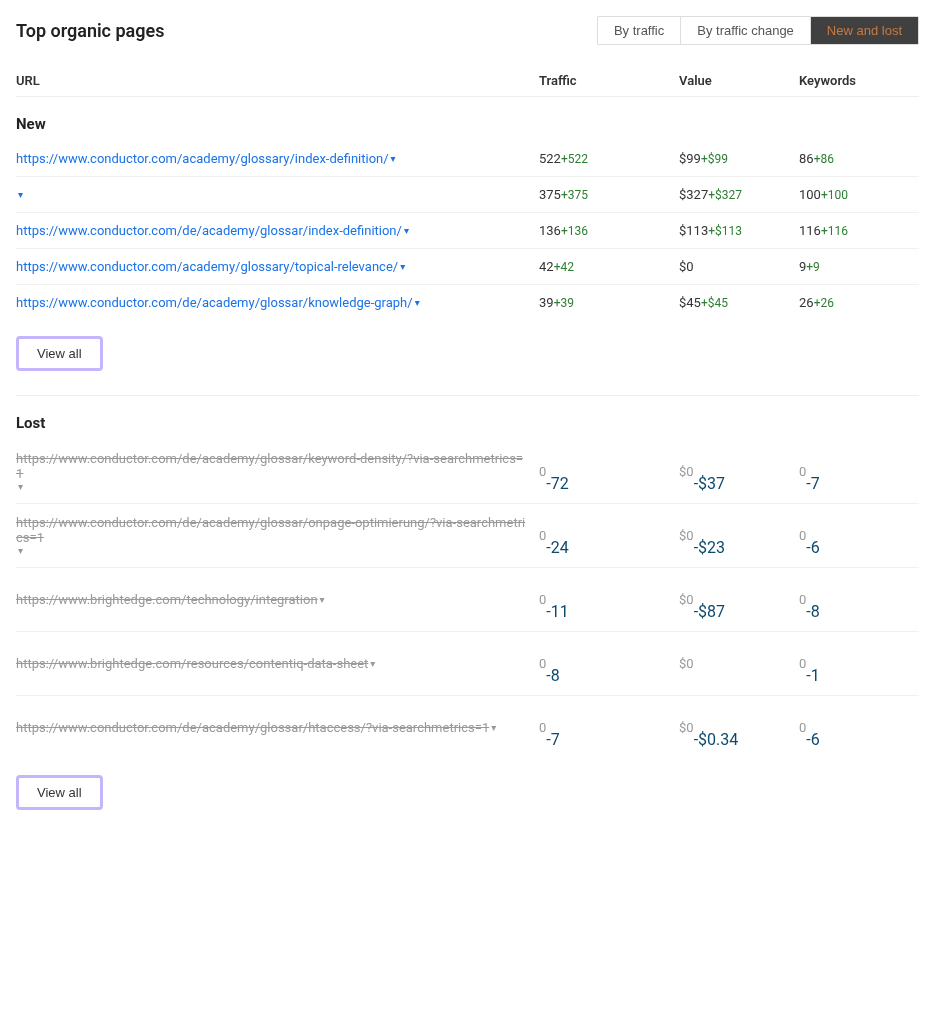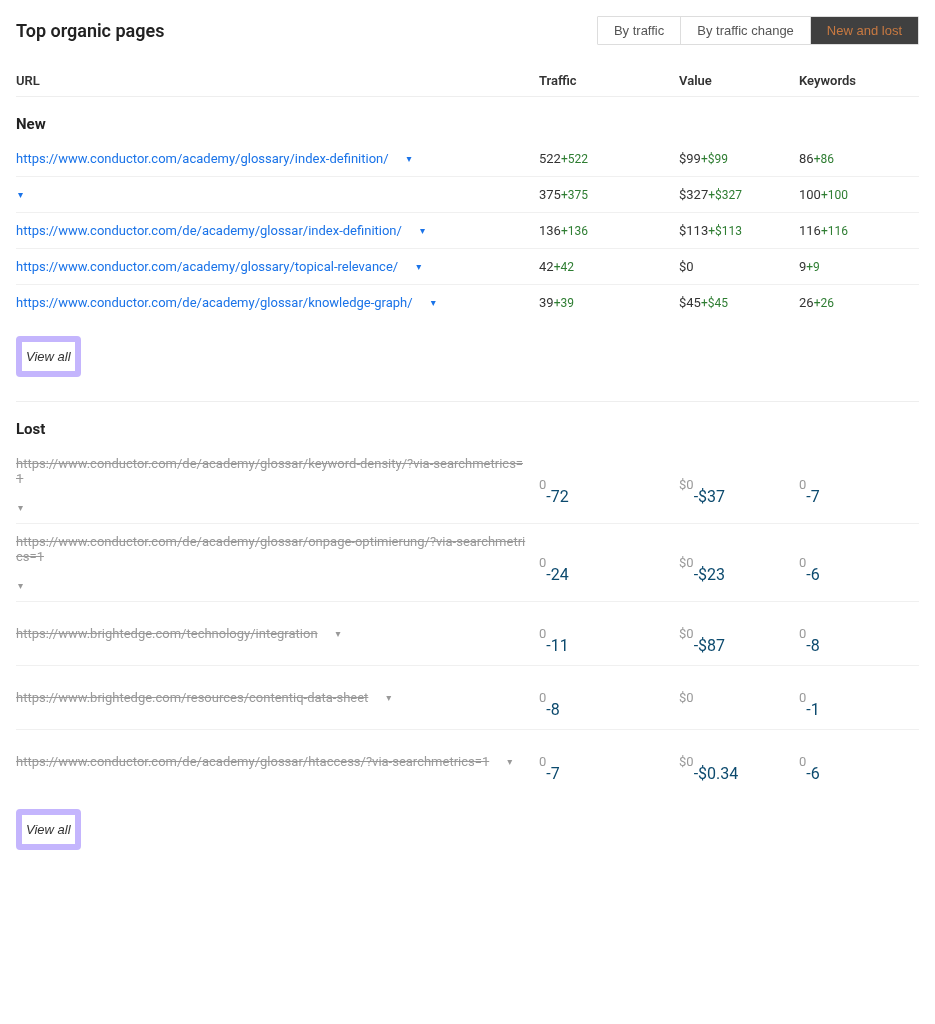--- a/index.html
+++ b/index.html
@@ -69,21 +69,21 @@
       padding: 10px 0;
       border-bottom: 1px solid #f0f0f0;
       align-items: center;
     }
     .row:last-child { border-bottom: none; }
 
     .url-cell {
       display: flex;
       flex-wrap: wrap;
       align-items: center;
-      gap: 16px;
+      gap: 0;
       padding-right: 12px;
     }
     .url-link {
       color: #1a73e8;
       text-decoration: none;
       font-size: 13px;
       word-break: break-all;
     }
     .url-link.lost {
       color: #999;
@@ -110,28 +110,27 @@
       font-size: 12px;
     }
     .negative {
       color: #0c4a6e;
       font-size: 16px;
       margin-top: 24px;
     }
 
     .view-all-btn {
       margin: 16px 0;
-      padding: 7px 4px;
-      border: 6px solid #c4b5fd;
+      padding: 7px 18px;
+      border: 3px solid #c4b5fd;
       border-radius: 4px;
       background: #fff;
       color: #333;
       font-size: 13px;
       cursor: pointer;
-      font-style: italic;
     }
 
     .section-divider {
       border-top: 1px solid #eee;
       margin: 8px 0 0 0;
     }
   </style>
 </head>
 <body>
 

